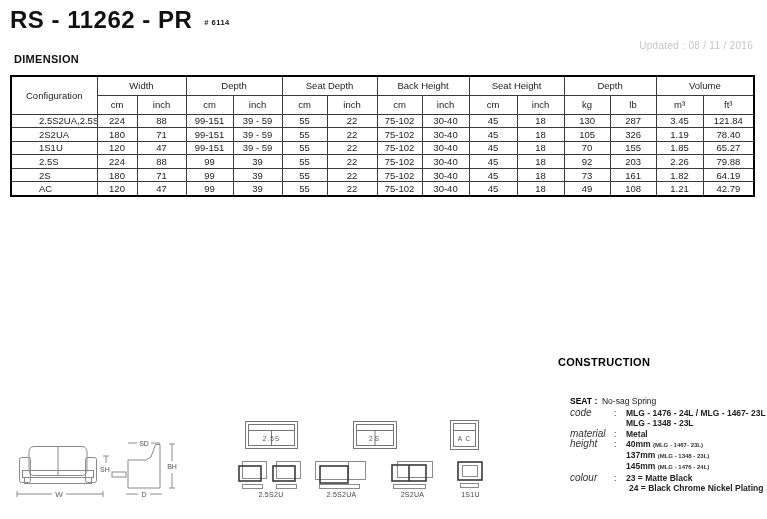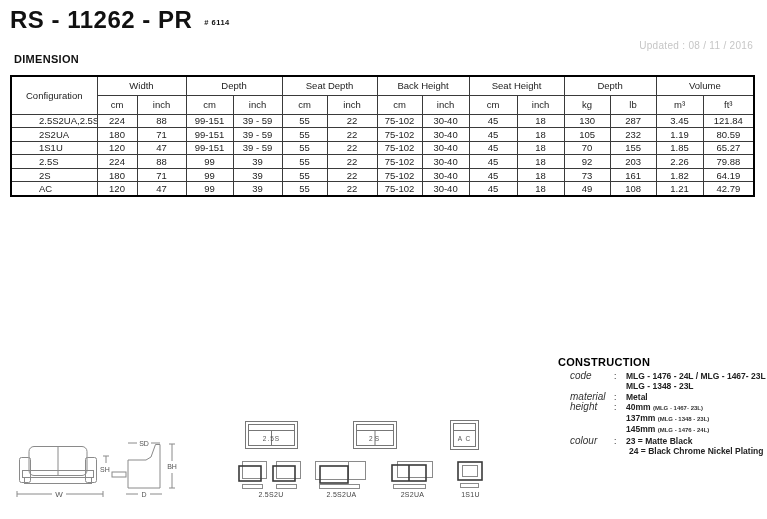--- a/index.html
+++ b/index.html
@@ -22,21 +22,21 @@
   table.dim th, table.dim td {
     border:1px solid #3a3a3a; font-weight:normal; text-align:center;
     padding:0; font-size:9.5px; color:#222; overflow:hidden; white-space:nowrap;
   }
   table.dim thead th { height:19px; }
   table.dim tbody td { height:13.6px; }
   table.dim td.cfg { text-align:left; padding-left:27px; }
 
   
   .construction { left:556px; top:356px; width:208px; font-size:8.5px; }
-  .construction h2 { margin:0 0 3px 2px; font-size:11px; letter-spacing:.3px; font-weight:bold; color:#000; }
+  .construction h2 { margin:0 0 27px 2px; font-size:11px; letter-spacing:.3px; font-weight:bold; color:#000; }
   .spec-row { margin-left:14px; line-height:12px; white-space:nowrap; color:#222; }
   .spec-row b { color:#000; }
   .details { margin-left:14px; margin-top:1px; }
   .detail-row { display:flex; line-height:10.3px; color:#222; }
   .detail-label { width:44px; font-family:Liberation Sans, sans-serif; font-style:italic; font-size:10px; color:#333; flex:none; }
   .detail-colon { width:12px; flex:none; }
   .detail-value { flex:1;font-weight:bold; }
   .detail-value .line { white-space:nowrap; }
   .note { font-size:6px; letter-spacing:0; color:#333; }
 
@@ -125,23 +125,23 @@
         <td>71</td>
         <td>99-151</td>
         <td>39 - 59</td>
         <td>55</td>
         <td>22</td>
         <td>75-102</td>
         <td>30-40</td>
         <td>45</td>
         <td>18</td>
         <td>105</td>
-        <td>232</td>
+        <td>326</td>
         <td>1.19</td>
-        <td>80.59</td>
+        <td>78.40</td>
       </tr>
       <tr>
         <td class="cfg">1S1U</td>
         <td>120</td>
         <td>47</td>
         <td>99-151</td>
         <td>39 - 59</td>
         <td>55</td>
         <td>22</td>
         <td>75-102</td>
@@ -202,20 +202,23 @@
         <td>49</td>
         <td>108</td>
         <td>1.21</td>
         <td>42.79</td>
       </tr>
     </tbody>
 </table>
 
 <section class="abs construction">
   <h2>CONSTRUCTION</h2>
+  <div class="spec-row">
+    <b>SEAT :</b>&nbsp; <span>No-sag Spring</span>
+  </div>
 
   <div class="details">
     <div class="detail-row">
       <span class="detail-label">code</span>
       <span class="detail-colon">:</span>
       <span class="detail-value">
         <div class="line">MLG - 1476 - 24L / MLG - 1467- 23L</div>
         <div class="line">MLG - 1348 - 23L</div>
       </span>
     </div>

